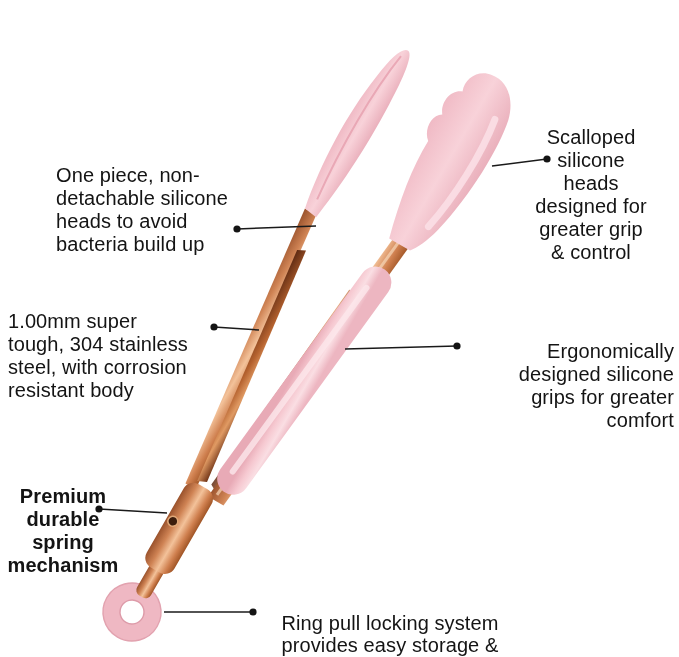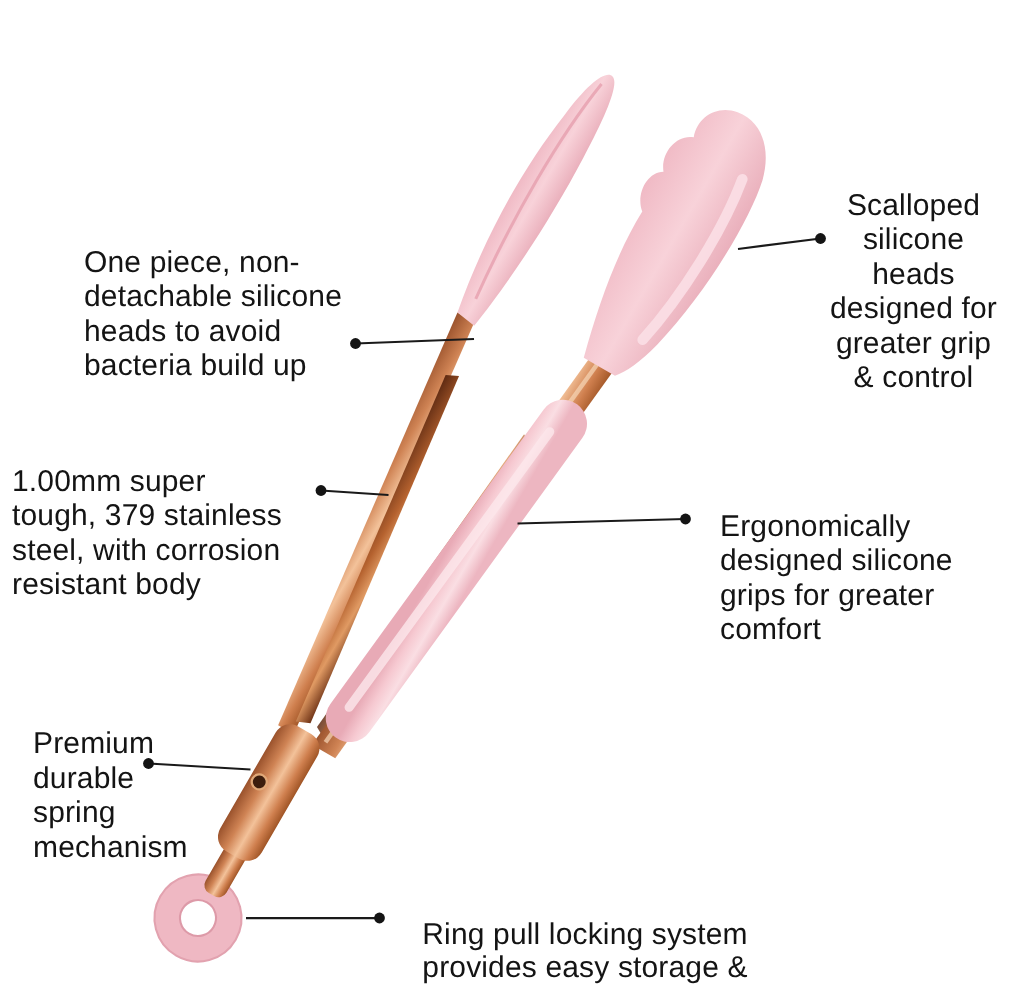--- a/index.html
+++ b/index.html
@@ -8,24 +8,24 @@
   .stage {
     position:relative; width:679px; height:657px;
     background:#ffffff; overflow:hidden;
   }
   .stage svg { position:absolute; left:0; top:0; }
   .callout {
     position:absolute; color:#141414; font-size:20px; line-height:23px;
     white-space:pre-line; letter-spacing:0.1px;
   }
   .co-one-piece   { left:36px;  top:141px; width:210px; text-align:left;margin-left:20px; }
-  .co-scalloped   { left:548px; top:103px; width:122px; text-align:center; }
+  .co-scalloped   { left:530px; top:103px; width:122px; text-align:center; }
   .co-steel       { left:8px;   top:287px; width:212px; text-align:left; }
-  .co-ergonomic   { left:480px; top:317px; width:194px; text-align:left; }
-  .co-spring      { left:22px;   top:462px; width:118px; text-align:left; }
+  .co-ergonomic   { left:480px; top:317px; width:194px; text-align:right; }
+  .co-spring      { left:4px;   top:462px; width:118px; text-align:center;font-weight:bold; }
   .co-ring        { left:256px; top:590px; width:268px; text-align:center; line-height:22px; }
 </style>
 </head>
 <body>
 
 <div class="stage">
 
   <svg width="679" height="657" viewBox="0 0 679 657">
     <defs>
       <linearGradient id="gCopper" x1="0" y1="0" x2="1" y2="0">
@@ -111,21 +111,21 @@
   <div class="callout co-scalloped">
     <span>Scalloped
 silicone heads
 designed for
 greater grip
 &amp; control</span>
   </div>
 
   <div class="callout co-steel">
     <span>1.00mm super
-tough, 379 stainless
+tough, 304 stainless
 steel, with corrosion
 resistant body</span>
   </div>
 
   <div class="callout co-ergonomic">
     <span>Ergonomically
 designed silicone
 grips for greater
 comfort</span>
   </div>

